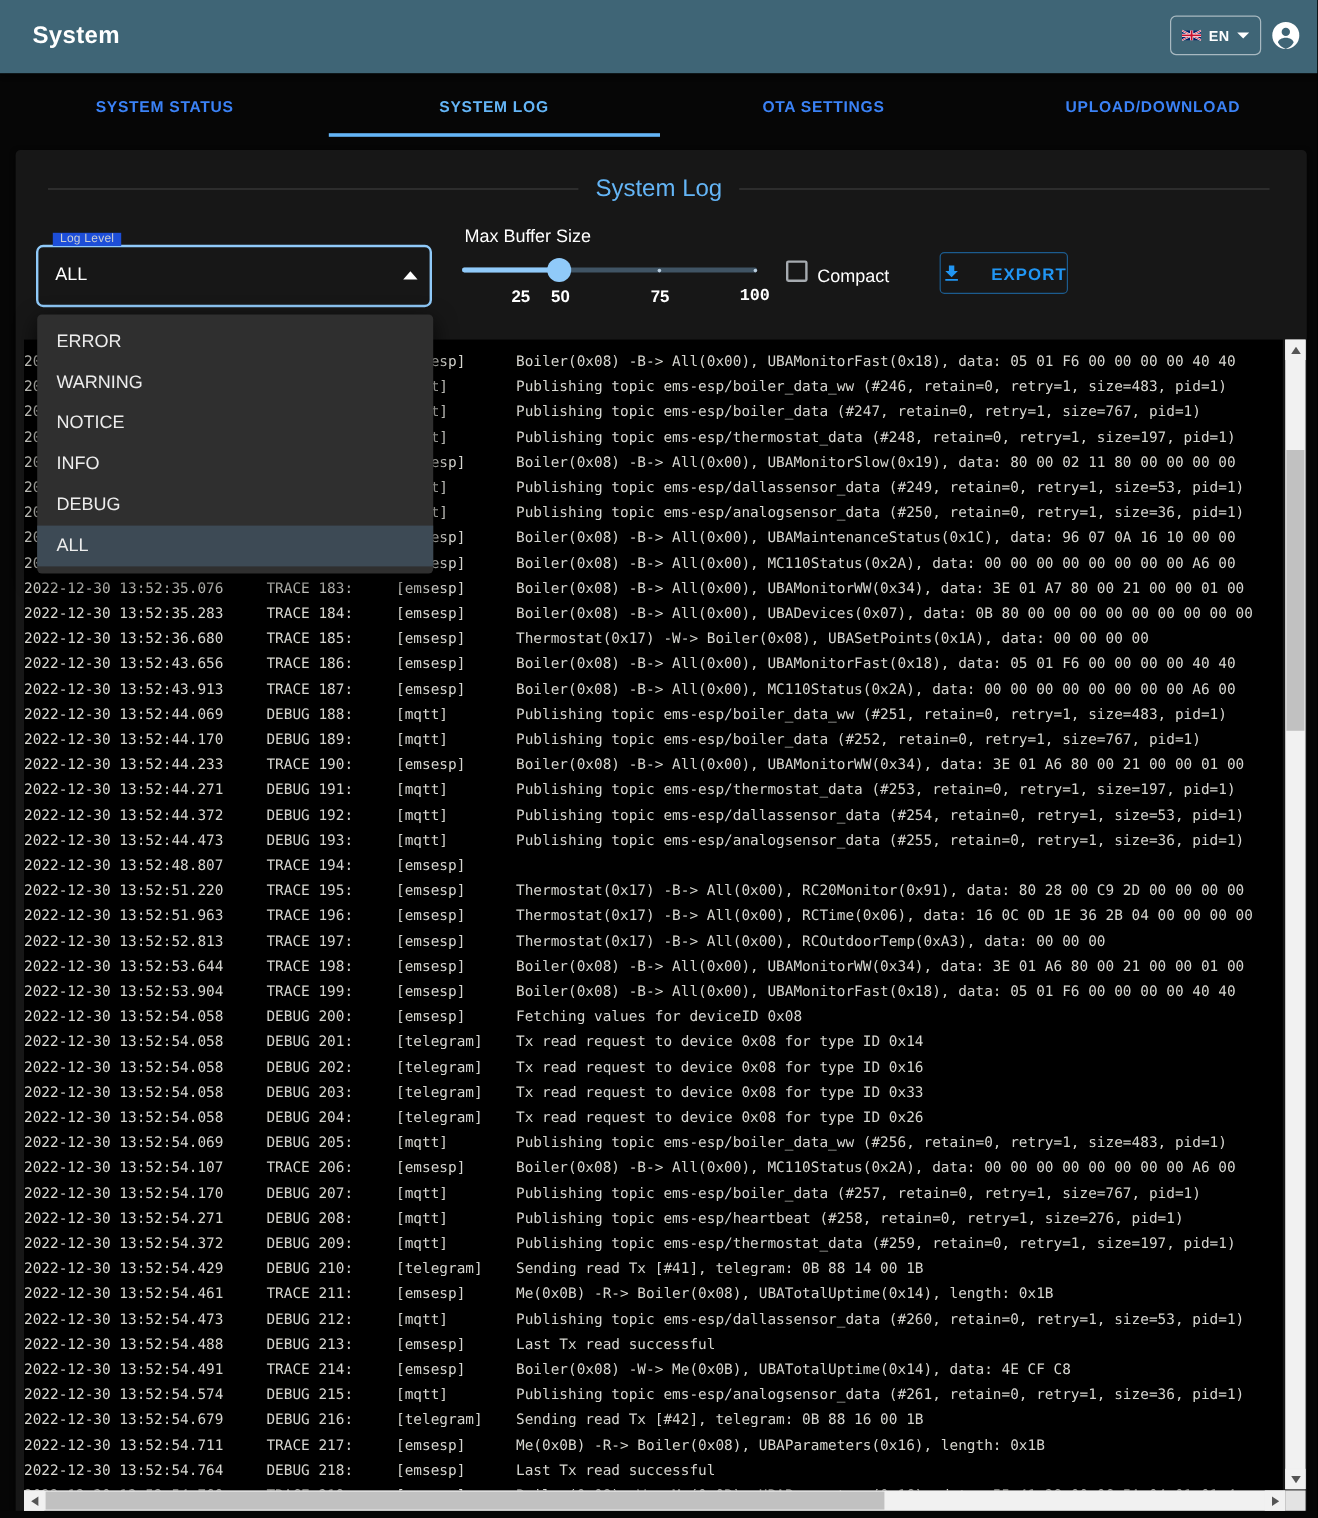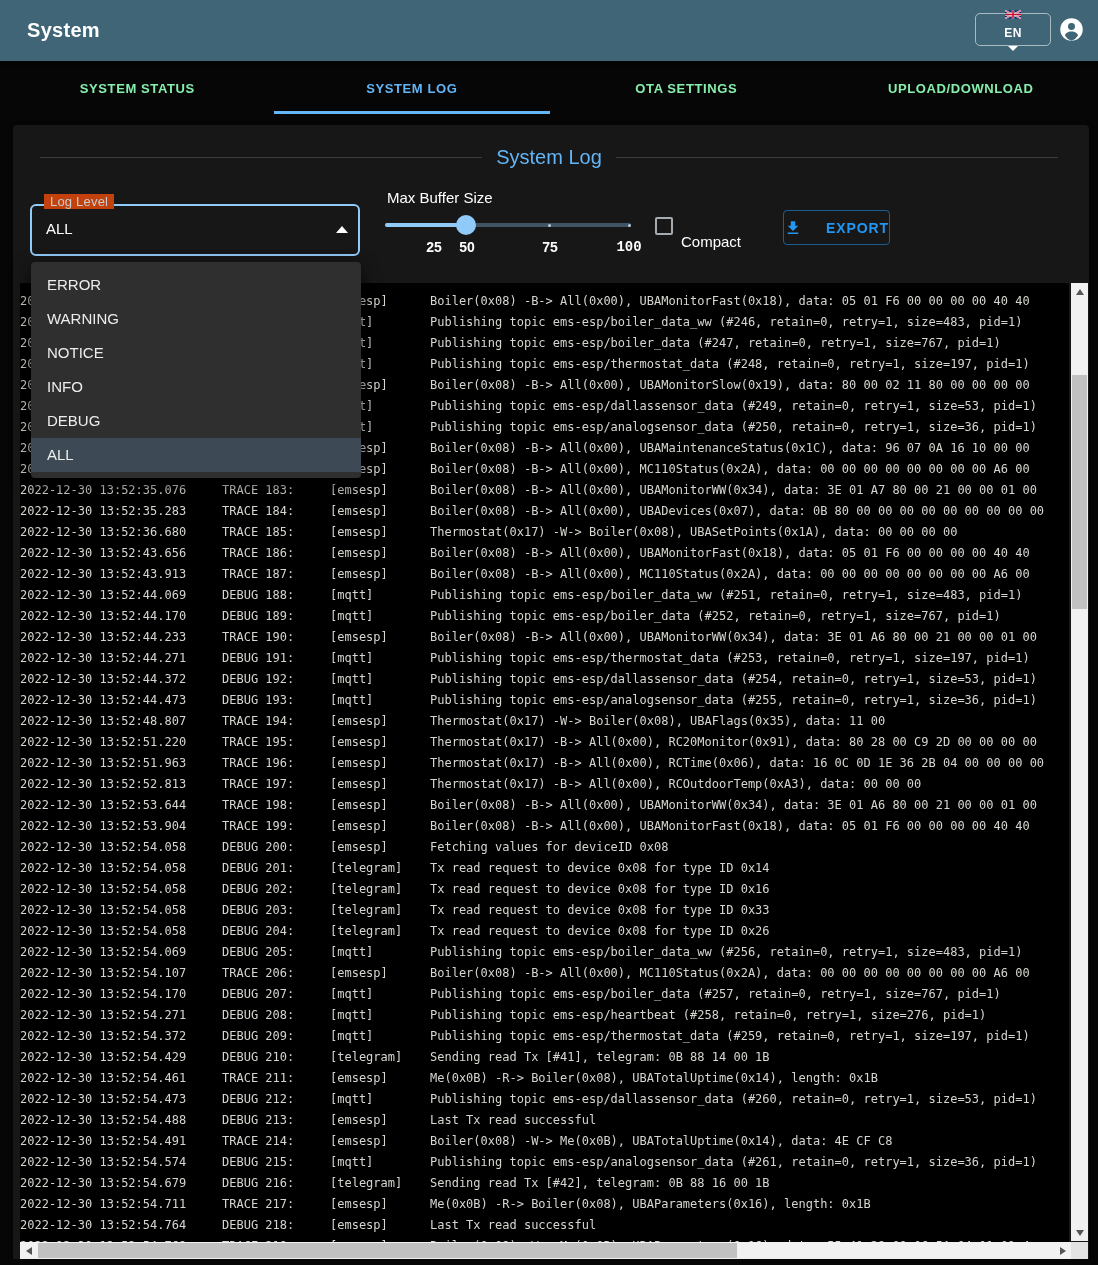--- a/index.html
+++ b/index.html
@@ -7,47 +7,47 @@
   #screen{position:relative;width:1098px;height:1265px;background:#060606;overflow:hidden;
           font-family:"Liberation Sans",sans-serif;color:#fff;}
 
   
   .appbar{position:absolute;left:0;top:0;width:1098px;height:61px;background:#3f6576;
           box-shadow:0 2px 4px rgba(0,0,0,.4);}
   .appbar-title{position:absolute;left:27px;top:0;height:66px;line-height:61px;
                 font-size:20px;font-weight:700;letter-spacing:.3px;}
   .lang-btn{position:absolute;left:975px;top:13px;width:76px;height:33px;
             border:1px solid rgba(255,255,255,.55);border-radius:5px;
-            display:flex;align-items:center;justify-content:center;gap:6px;cursor:pointer;flex-direction:column;}
+            display:flex;align-items:center;justify-content:center;gap:6px;cursor:pointer;}
   .lang-label{font-size:12px;font-weight:700;letter-spacing:.4px;}
   .caret-down{width:0;height:0;border-left:5px solid transparent;border-right:5px solid transparent;
               border-top:5px solid #fff;}
   .avatar{position:absolute;left:1058px;top:16px;width:27px;height:27px;cursor:pointer;}
 
   
   .tabs{position:absolute;left:0;top:61px;width:1098px;height:54px;display:flex;}
   .tab{flex:1 1 0;display:flex;align-items:center;justify-content:center;
-       font-size:13px;font-weight:700;letter-spacing:.6px;color:#86efac;cursor:pointer;}
+       font-size:13px;font-weight:700;letter-spacing:.6px;color:#3b82f6;cursor:pointer;}
   .tab.active{color:#64b5f6;}
   .tab-indicator{position:absolute;left:274px;top:111px;width:276px;height:3px;background:#64b5f6;}
 
   
   .card{position:absolute;left:13px;top:125px;width:1076px;height:1140px;background:#171717;
         border-radius:4px;box-shadow:0 1px 4px rgba(0,0,0,.6);}
 
   .panel-title-row{position:absolute;left:40px;top:146px;width:1018px;height:22px;
                    display:flex;align-items:center;gap:14px;}
   .panel-title-row .line{flex:1 1 0;height:1px;background:#3c3c3c;}
   .panel-title{font-size:20px;color:#64b5f6;white-space:nowrap;}
 
   
   .select{position:absolute;left:30px;top:204px;width:330px;height:52px;
           border:2px solid #90caf9;border-radius:6px;cursor:pointer;background:transparent;}
-  .select-label{position:absolute;left:44px;top:194px;font-size:13px;color:#c9ced3;
-                background:#c2410c;padding:0 6px;letter-spacing:.2px;}
+  .select-label{position:absolute;left:44px;top:194px;font-size:10px;color:#c9ced3;
+                background:#1d4ed8;padding:0 6px;letter-spacing:.2px;}
   .select-value{position:absolute;left:46px;top:204px;height:52px;line-height:50px;font-size:15px;color:#fff;}
   .caret-up{position:absolute;left:336px;top:226px;width:0;height:0;
             border-left:6px solid transparent;border-right:6px solid transparent;
             border-bottom:7px solid #fff;}
 
   
   .menu{position:absolute;left:31px;top:262px;width:330px;height:216px;background:#2f2f2f;
         border-radius:4px;box-shadow:0 6px 18px rgba(0,0,0,.75);z-index:20;padding:6px 0;}
   .menu-item{height:34px;line-height:34px;padding-left:16px;font-size:15px;color:#ededed;cursor:pointer;}
   .menu-item.selected{background:#3d4a55;}
@@ -58,21 +58,21 @@
                background:rgba(144,202,249,.34);}
   .slider-fill{position:absolute;left:385px;top:223px;width:81px;height:4px;border-radius:2px;background:#90caf9;}
   .slider-thumb{position:absolute;left:456px;top:215px;width:20px;height:20px;border-radius:50%;
                 background:#90caf9;cursor:pointer;box-shadow:0 0 0 0 rgba(144,202,249,.2);}
   .slider-dot{position:absolute;top:224px;width:3px;height:3px;border-radius:50%;background:#cfe3f3;opacity:.85;}
   .mark{position:absolute;top:239px;transform:translateX(-50%);font-size:14px;font-weight:700;color:#fff;}
 
   
   .checkbox{position:absolute;left:655px;top:217px;width:18px;height:18px;border:2px solid #a6abb0;
             border-radius:2px;cursor:pointer;background:transparent;}
-  .checkbox-label{position:absolute;left:681px;top:226px;height:32px;line-height:32px;font-size:15px;color:#fff;}
+  .checkbox-label{position:absolute;left:681px;top:215px;height:32px;line-height:32px;font-size:15px;color:#fff;}
   .export-btn{position:absolute;left:783px;top:210px;width:107px;height:35px;
               border:1px solid rgba(33,150,243,.55);border-radius:4px;display:flex;align-items:center;
               justify-content:space-between;gap:19px;cursor:pointer;}
   .export-label{font-size:14px;font-weight:700;letter-spacing:.9px;color:#2196f3;}
 
   
   .log-bg{position:absolute;left:20px;top:283px;width:1049px;height:959px;background:#000;}
   .log{position:absolute;left:20px;top:291px;width:1049px;height:951px;overflow:hidden;
        font-family:"DejaVu Sans Mono",monospace;font-size:12px;color:#d6d6d0;z-index:5;}
   .row{display:flex;height:21px;line-height:21px;white-space:pre;}
@@ -312,21 +312,20 @@
         <span class="c-time">2022-12-30 13:52:44.473</span>
         <span class="c-level">DEBUG 193:</span>
         <span class="c-src">[mqtt]</span>
         <span class="c-msg">Publishing topic ems-esp/analogsensor_data (#255, retain=0, retry=1, size=36, pid=1)</span>
       </div>
 
       <div class="row">
         <span class="c-time">2022-12-30 13:52:48.807</span>
         <span class="c-level">TRACE 194:</span>
         <span class="c-src">[emsesp]</span>
-        <span class="c-msg">Thermostat(0x17) -W-&gt; Boiler(0x08), UBAFlags(0x35), data: 11 00</span>
       </div>
 
       <div class="row">
         <span class="c-time">2022-12-30 13:52:51.220</span>
         <span class="c-level">TRACE 195:</span>
         <span class="c-src">[emsesp]</span>
         <span class="c-msg">Thermostat(0x17) -B-&gt; All(0x00), RC20Monitor(0x91), data: 80 28 00 C9 2D 00 00 00 00</span>
       </div>
 
       <div class="row">

